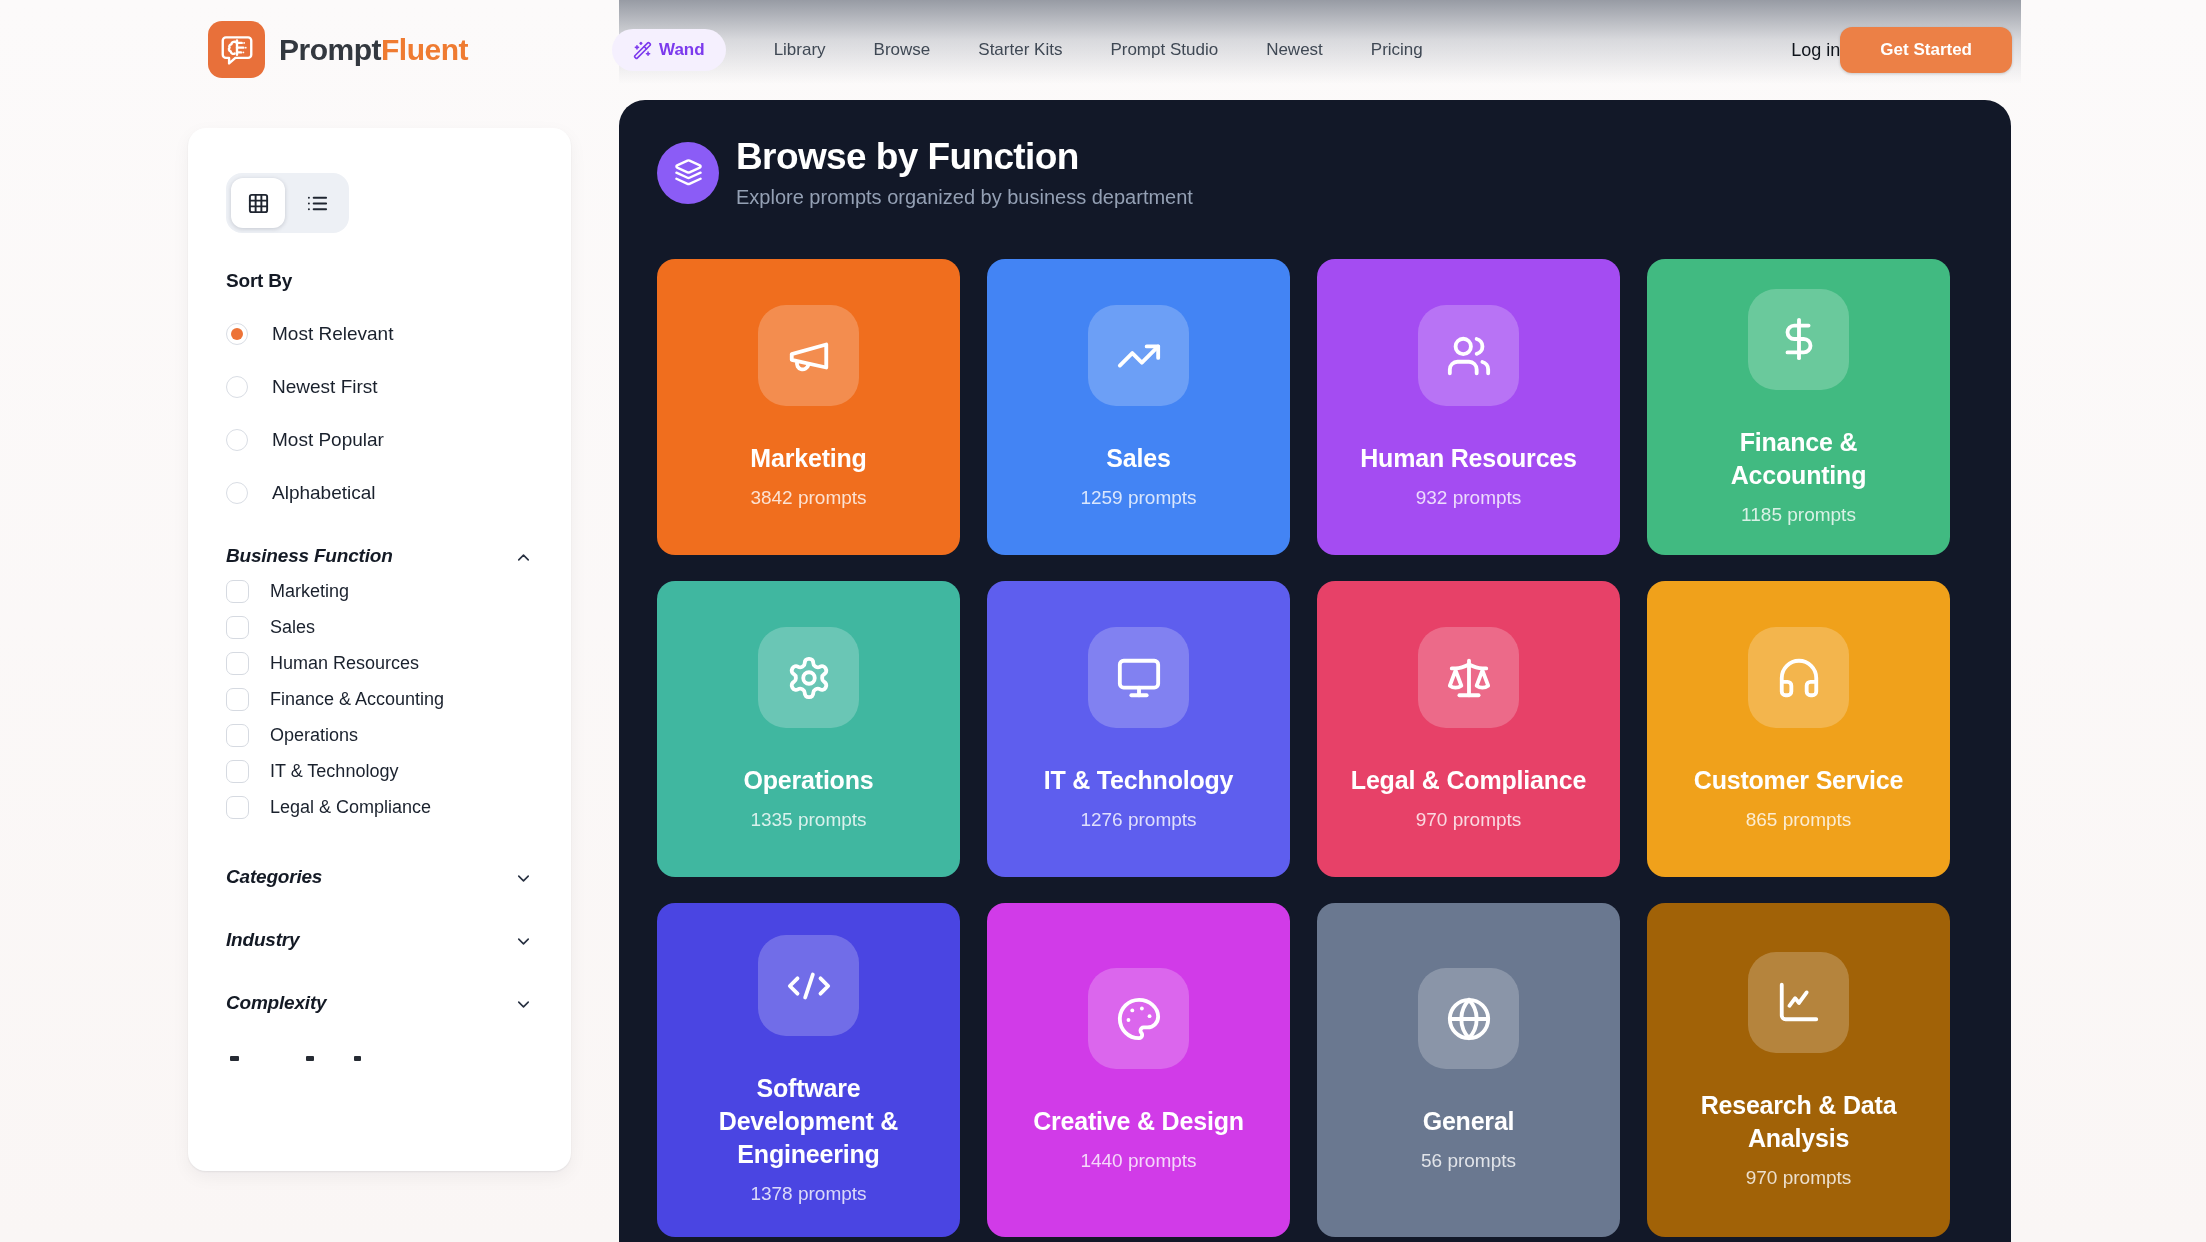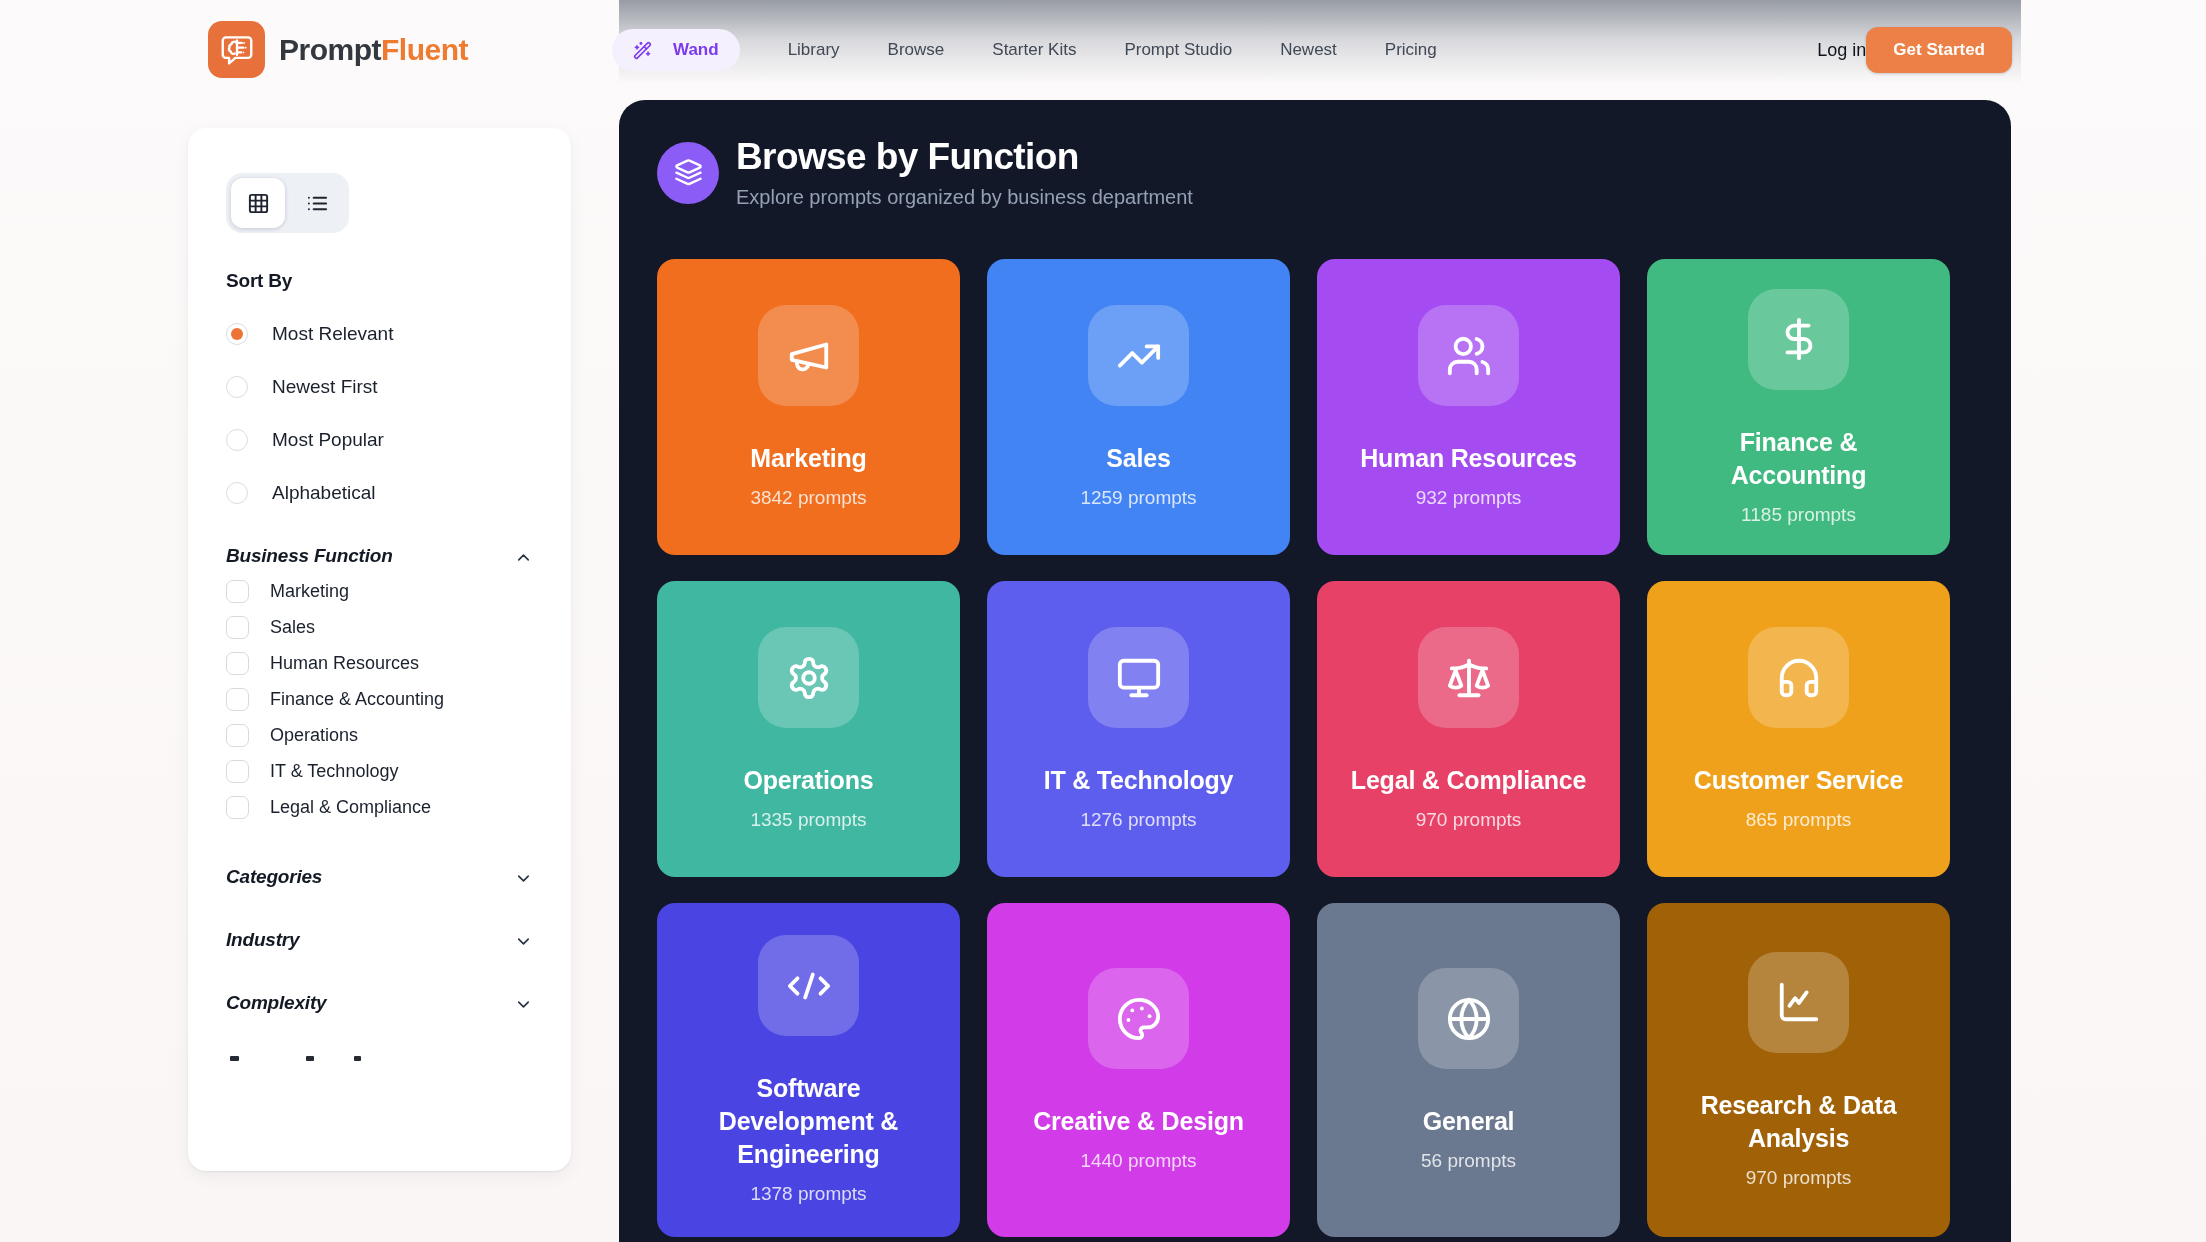--- a/index.html
+++ b/index.html
@@ -14,29 +14,29 @@
               background:linear-gradient(180deg, rgba(84,92,107,0.60) 0%, rgba(148,154,165,0.34) 40%, rgba(255,255,255,0) 84%);
               pointer-events:none; }
   .brand { position:absolute; left:208px; top:21px; display:flex; align-items:center; gap:14px; cursor:pointer; }
   .brand-mark { width:57px; height:57px; border-radius:14px; background:var(--brand_orange);
                 color:#fff; display:flex; align-items:center; justify-content:center; }
   .brand-mark svg { width:38px; height:38px; }
   .brand-text { font-size:30px; font-weight:800; color:#33383F; letter-spacing:-0.5px; }
   .brand-text .accent { color:var(--brand_orange_text); }
 
   .nav-center { position:absolute; left:612px; top:0; height:100px; display:flex; align-items:center; gap:48px; }
-  .nav-pill { display:flex; align-items:center; gap:21px; background:var(--wand_pill_bg); color:var(--wand_purple);
+  .nav-pill { display:flex; align-items:center; gap:7px; background:var(--wand_pill_bg); color:var(--wand_purple);
               font-weight:700; font-size:17px; padding:11px 21px; border-radius:22px; cursor:pointer; }
   .nav-pill .pico { width:19px; height:19px; display:inline-flex; }
   .nav-pill .pico svg { width:100%; height:100%; }
   .nav-link { font-size:17px; color:#3F4854; cursor:pointer; text-decoration:none; }
   .nav-right { position:absolute; right:194px; top:0; height:100px; display:flex; align-items:center; }
   .login { font-size:18px; color:#0F141C; cursor:pointer; }
   .cta { background:var(--cta_orange); color:#fff; font-family:inherit; font-size:17px; font-weight:600;
-         padding:13px 27px; border-radius:12px; border:none; cursor:pointer; box-shadow:0 1px 3px rgba(0,0,0,0.18); }
+         padding:13px 40px; border-radius:12px; border:none; cursor:pointer; box-shadow:0 1px 3px rgba(0,0,0,0.18); }
 
   
   .sidebar { position:absolute; left:188px; top:128px; width:383px; height:1043px; background:#fff;
              border-radius:18px; box-shadow:0 1px 2px rgba(15,23,42,0.07), 0 6px 18px rgba(15,23,42,0.05);
              padding:45px 38px; z-index:4; }
   .view-toggle { display:inline-flex; background:#EDF0F5; border-radius:16px; padding:5px; gap:5px; }
   .vt-btn { width:54px; height:50px; border:none; background:transparent; border-radius:12px; color:#1F2530;
             display:flex; align-items:center; justify-content:center; cursor:pointer; }
   .vt-btn.active { background:#fff; box-shadow:0 1px 4px rgba(15,23,42,0.18); }
   .vt-btn svg { width:23px; height:23px; }

